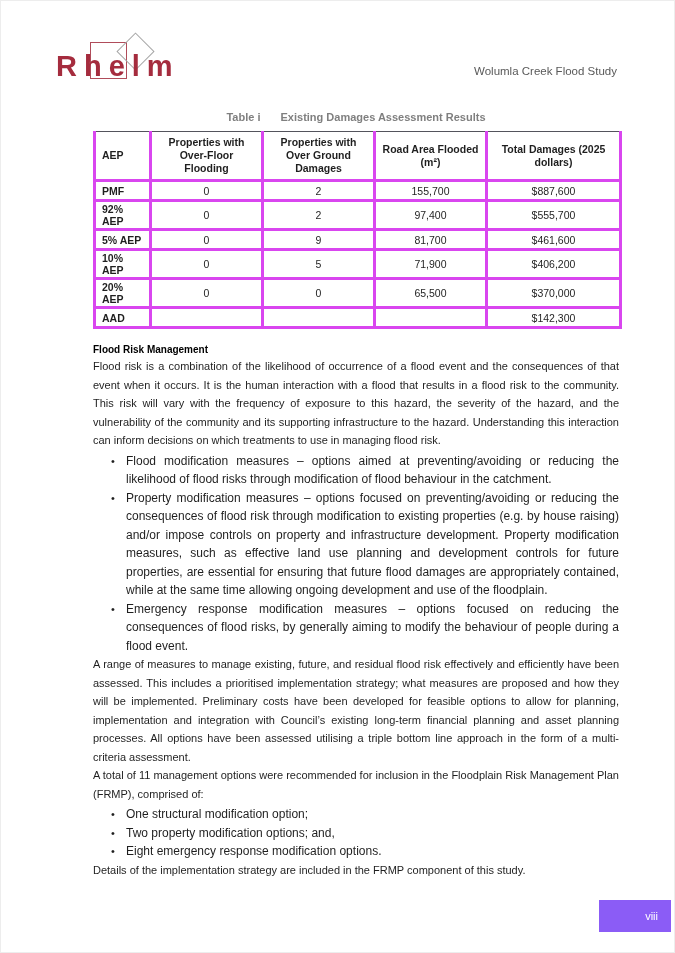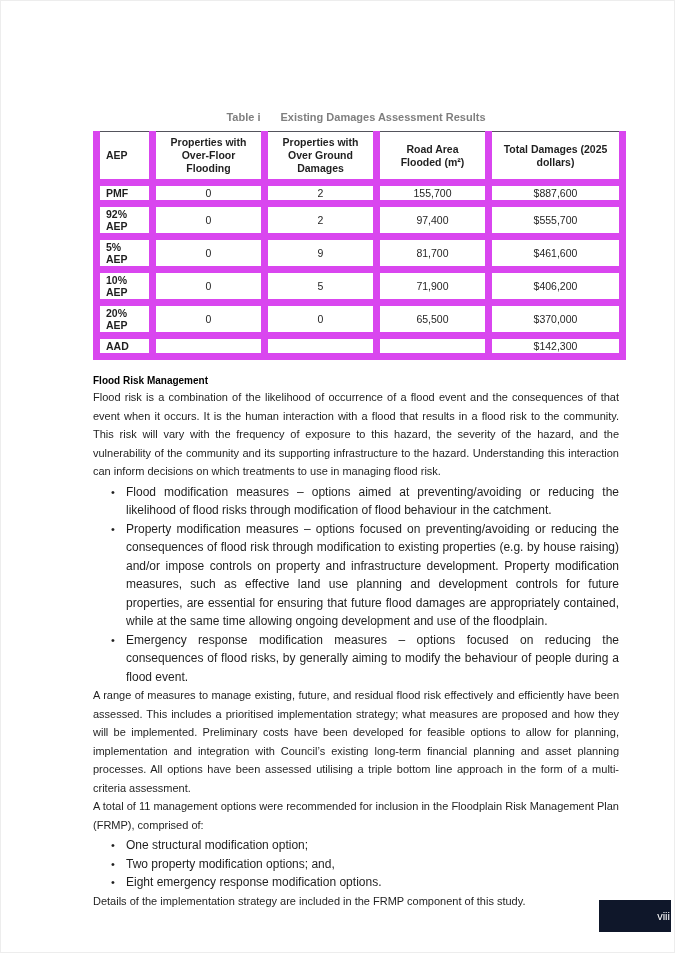--- a/index.html
+++ b/index.html
@@ -61,21 +61,21 @@
     margin-top: 7px;
     width: 526px;
     border-collapse: collapse;
     table-layout: fixed;
     font-size: 10.5px;
     color: #1f1f1f;
   }
   table.damages col.c1 { width: 56px; }
   table.damages col.c2, table.damages col.c3, table.damages col.c4 { width: 112px; }
   table.damages col.c5 { width: 134px; }
-  table.damages th, table.damages td { border: 7px solid #d946ef; }
+  table.damages th, table.damages td { border: 3px solid #d946ef; }
   table.damages th {
     border-top: 1.5px solid #53535c;
     border-bottom: 2.5px solid #3e3e62;
     font-weight: bold; text-align: center;
     padding: 4px 6px; line-height: 13px;
     vertical-align: middle;
   }
   table.damages th:first-child { text-align: left; }
   table.damages td {
     text-align: center; height: 20px; padding: 1px 6px;
@@ -101,31 +101,39 @@
   }
   .bullet .bullet-text {
     flex: 1; font-size: 12px; line-height: 18.5px;
     text-align: justify; color: #1f1f1f;
   }
 
   
   .page-badge {
     position: absolute; top: 899px; right: 3px;
     width: 72px; height: 32px;
-    background: #0f172a;
+    background: #8b5cf6;
     color: #ffffff;
     font-size: 11px; line-height: 32px;
-    text-align: right; padding-right: 1px;
+    text-align: right; padding-right: 13px;
   }
 </style>
 </head>
 <body>
 
 <div class="page">
 
+  <div class="header">
+    <div class="logo">
+      <span class="logo-square"></span>
+      <span class="logo-diamond"></span>
+      <span class="logo-text">Rhelm</span>
+    </div>
+    <div class="doc-title">Wolumla Creek Flood Study</div>
+  </div>
 
   <div class="content">
 
     <div class="table-caption">
       <span class="cap-label">Table i</span><span class="cap-title">Existing Damages Assessment Results</span>
     </div>
 
     <table class="damages">
       <colgroup>
         <col class="c1">

